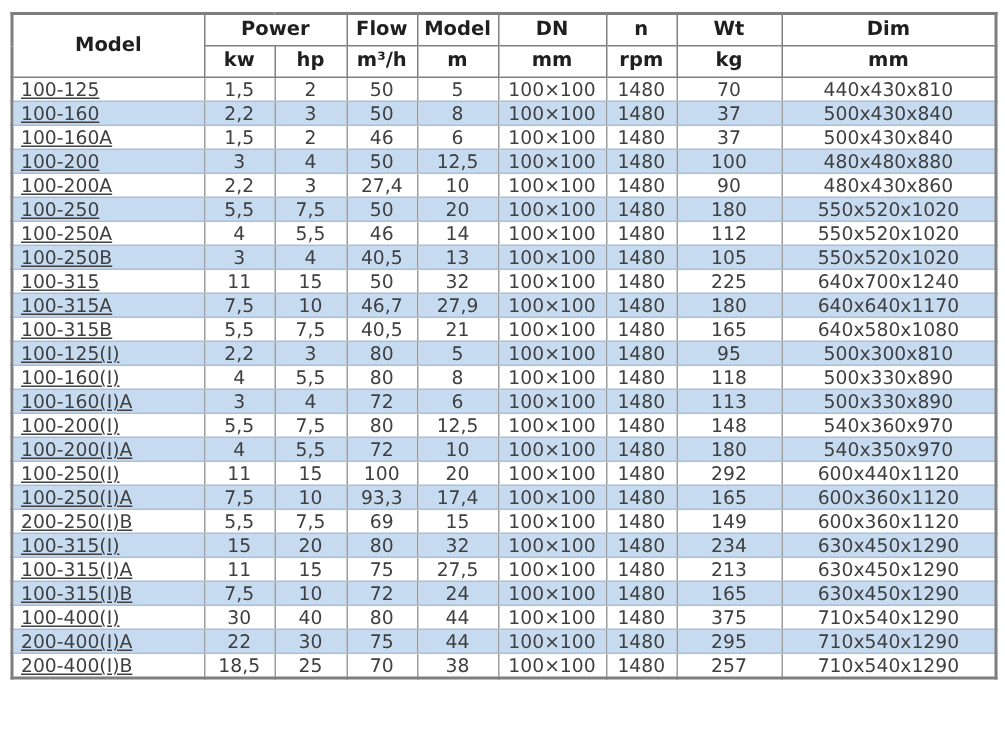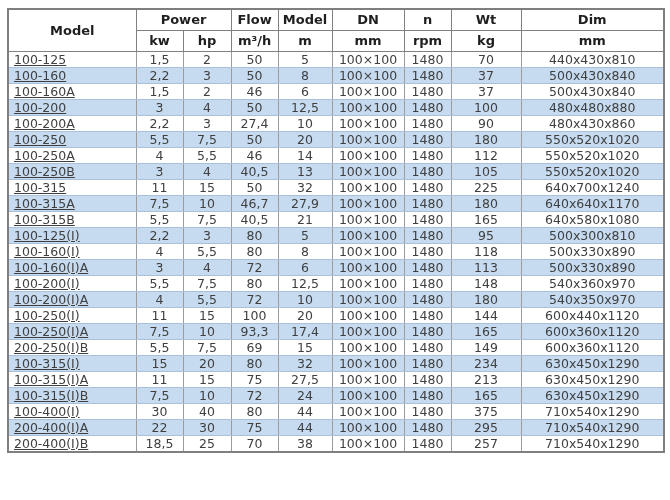--- a/index.html
+++ b/index.html
@@ -275,21 +275,21 @@
           <td>540x350x970</td>
         </tr>
         <tr>
           <td class="model">100-250(I)</td>
           <td>11</td>
           <td>15</td>
           <td>100</td>
           <td>20</td>
           <td>100×100</td>
           <td>1480</td>
-          <td>144</td>
+          <td>292</td>
           <td>600x440x1120</td>
         </tr>
         <tr class="alt">
           <td class="model">100-250(I)A</td>
           <td>7,5</td>
           <td>10</td>
           <td>93,3</td>
           <td>17,4</td>
           <td>100×100</td>
           <td>1480</td>

